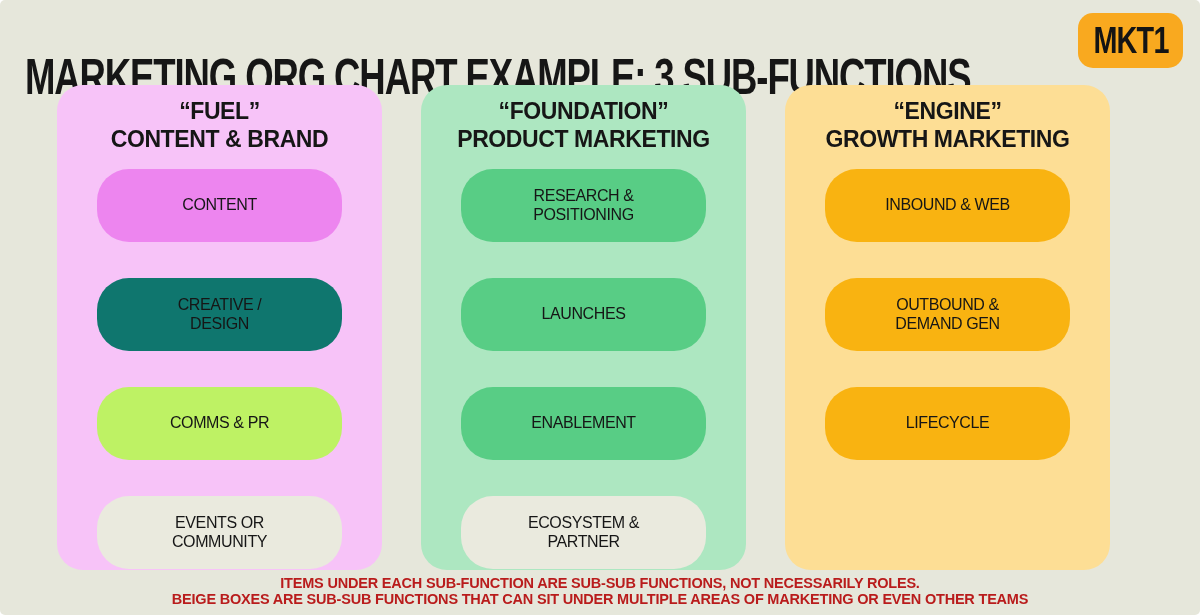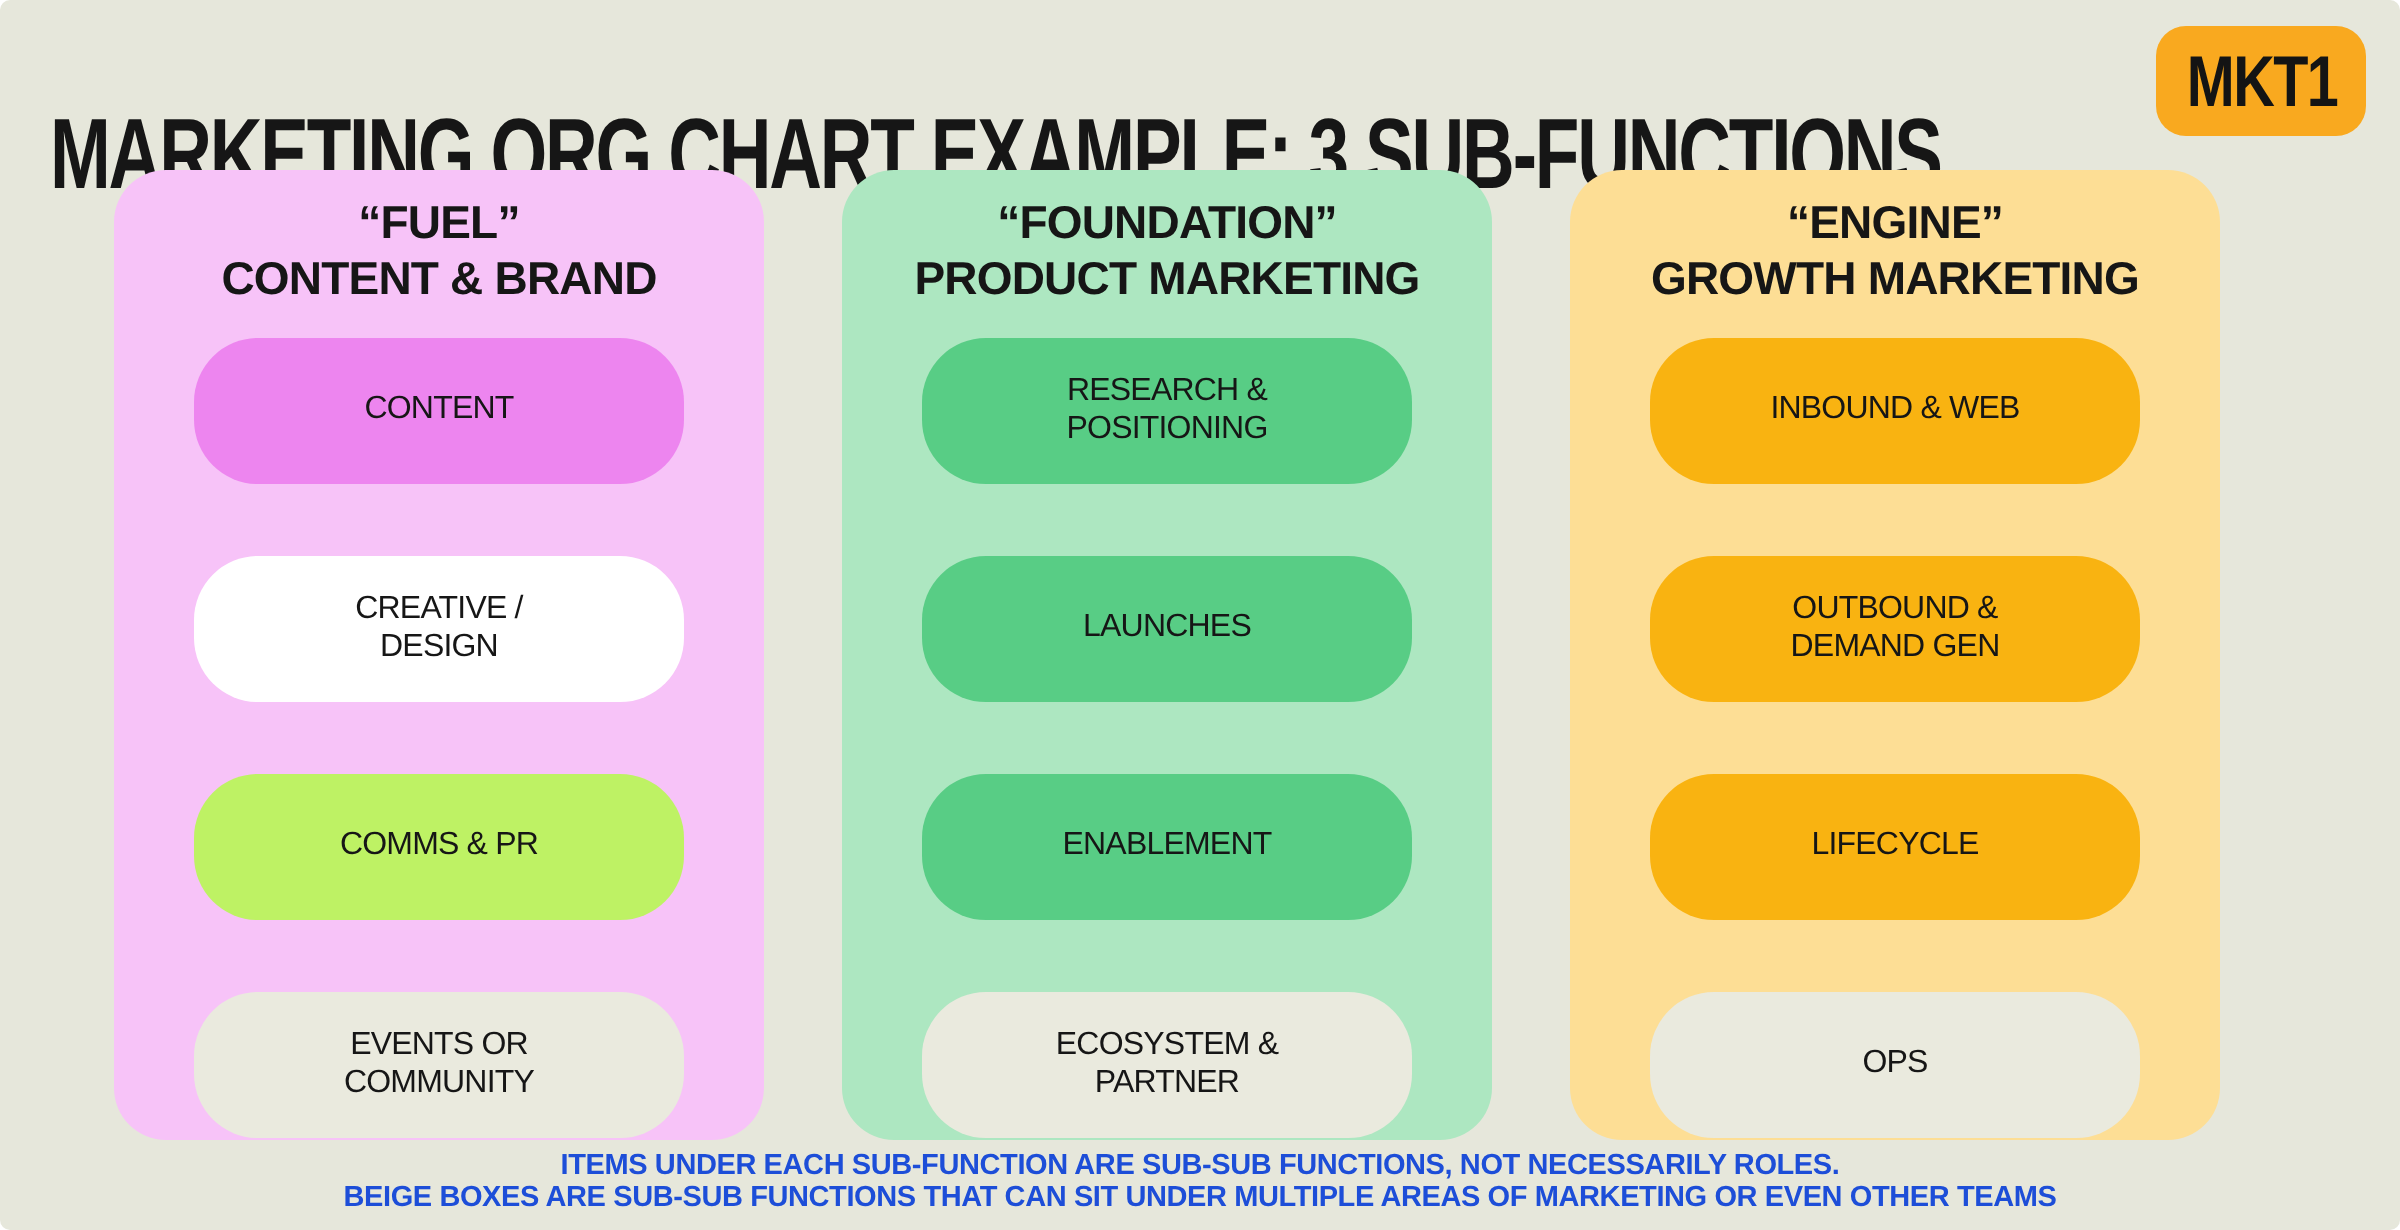--- a/index.html
+++ b/index.html
@@ -92,41 +92,41 @@
   .footer {
     position: absolute;
     left: 0;
     right: 0;
     bottom: 8px;
     text-align: center;
     font-size: 14.5px;
     font-weight: 700;
     line-height: 1.12;
     letter-spacing: -0.2px;
-    color: #1d4ed8;
+    color: #b91c1c;
   }
 </style>
 </head>
 <body>
 
 <div class="canvas" style="background: rgb(230, 231, 219);">
 
   <h1 class="title">MARKETING ORG CHART EXAMPLE: 3 SUB-FUNCTIONS</h1>
 
   <div class="logo" style="background: rgb(249, 169, 31);">
     <span class="logo-text">MKT1</span>
   </div>
 
   <div class="columns">
 
     <section class="column" style="background: rgb(247, 195, 248);">
       <h2 class="col-header">“FUEL”
 CONTENT &amp; BRAND</h2>
       <div class="box" style="background: rgb(237, 133, 239);">CONTENT</div>
-      <div class="box" style="background: #ffffff;">CREATIVE /
+      <div class="box" style="background: #0f766e;">CREATIVE /
 DESIGN</div>
       <div class="box" style="background: #bef264;">COMMS &amp; PR</div>
       <div class="box" style="background: rgb(234, 234, 222);">EVENTS OR
 COMMUNITY</div>
     </section>
 
     <section class="column" style="background: rgb(173, 231, 193);">
       <h2 class="col-header">“FOUNDATION”
 PRODUCT MARKETING</h2>
       <div class="box" style="background: rgb(88, 205, 133);">RESEARCH &amp;
@@ -137,21 +137,20 @@
 PARTNER</div>
     </section>
 
     <section class="column" style="background: rgb(253, 222, 149);">
       <h2 class="col-header">“ENGINE”
 GROWTH MARKETING</h2>
       <div class="box" style="background: rgb(249, 179, 17);">INBOUND &amp; WEB</div>
       <div class="box" style="background: rgb(249, 179, 17);">OUTBOUND &amp;
 DEMAND GEN</div>
       <div class="box" style="background: rgb(249, 179, 17);">LIFECYCLE</div>
-      <div class="box" style="background: rgb(234, 234, 222);">OPS</div>
     </section>
 
   </div>
 
   <div class="footer">
     <div>ITEMS UNDER EACH SUB-FUNCTION ARE SUB-SUB FUNCTIONS, NOT NECESSARILY ROLES.</div>
     <div>BEIGE BOXES ARE SUB-SUB FUNCTIONS THAT CAN SIT UNDER MULTIPLE AREAS OF MARKETING OR EVEN OTHER TEAMS</div>
   </div>
 
 </div>

